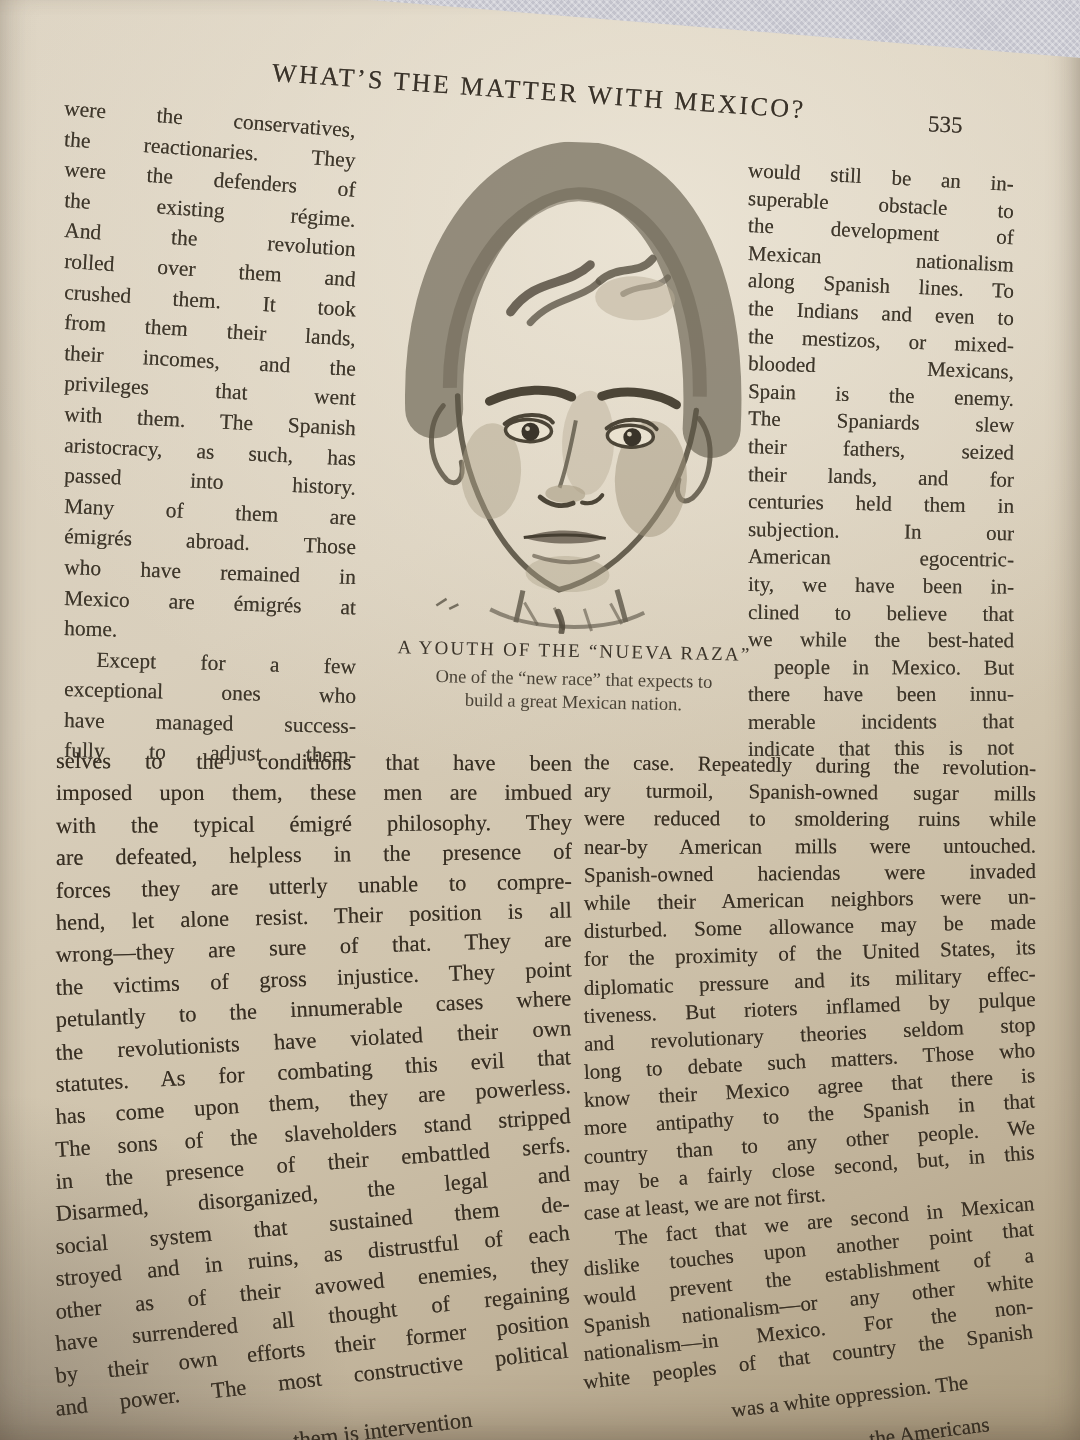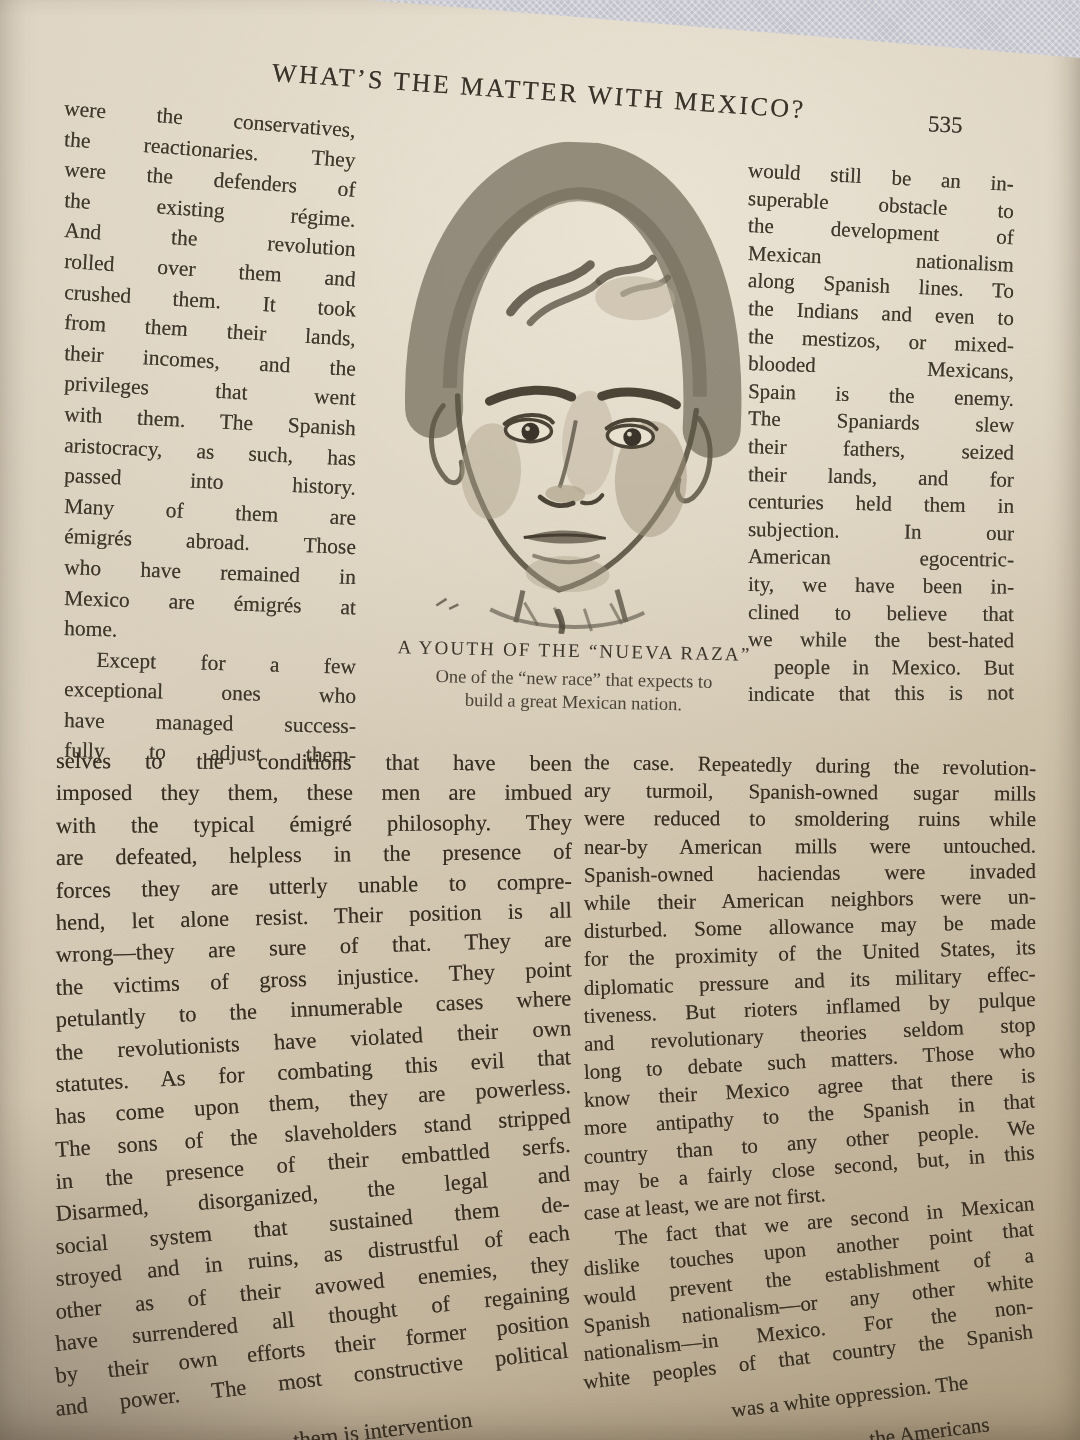--- a/index.html
+++ b/index.html
@@ -101,26 +101,28 @@
       <div class="line" style="transform: rotate(1.56deg);">The Spaniards slew</div>
       <div class="line" style="transform: rotate(1.4deg);">their fathers, seized</div>
       <div class="line" style="transform: rotate(1.24deg);">their lands, and for</div>
       <div class="line" style="transform: rotate(1.08deg);">centuries held them in</div>
       <div class="line" style="transform: rotate(0.92deg);">subjection. In our</div>
       <div class="line" style="transform: rotate(0.76deg);">American egocentric-</div>
       <div class="line" style="transform: rotate(0.6deg);">ity, we have been in-</div>
       <div class="line" style="transform: rotate(0.44deg);">clined to believe that</div>
       <div class="line" style="transform: rotate(0.28deg);">we while the best-hated</div>
       <div class="line" style="transform: rotate(0.12deg); margin-left: 26px;">people in Mexico. But</div>
+      <div class="line" style="transform: rotate(-0.04deg);">there have been innu-</div>
+      <div class="line" style="transform: rotate(-0.2deg);">merable incidents that</div>
       <div class="line" style="transform: rotate(-0.36deg);">indicate that this is not</div>
     </div>
 
   <div class="abs textcol block-left-bottom ink">
       <div class="line" style="transform: rotate(0.3deg);">selves to the conditions that have been</div>
-      <div class="line" style="transform: rotate(-0.04deg);">imposed they them, these men are imbued</div>
+      <div class="line" style="transform: rotate(-0.04deg);">imposed upon them, these men are imbued</div>
       <div class="line" style="transform: rotate(-0.38deg);">with the typical émigré philosophy. They</div>
       <div class="line" style="transform: rotate(-0.72deg);">are defeated, helpless in the presence of</div>
       <div class="line" style="transform: rotate(-1.06deg);">forces they are utterly unable to compre-</div>
       <div class="line" style="transform: rotate(-1.4deg);">hend, let alone resist. Their position is all</div>
       <div class="line" style="transform: rotate(-1.74deg);">wrong—they are sure of that. They are</div>
       <div class="line" style="transform: rotate(-2.08deg);">the victims of gross injustice. They point</div>
       <div class="line" style="transform: rotate(-2.42deg);">petulantly to the innumerable cases where</div>
       <div class="line" style="transform: rotate(-2.76deg);">the revolutionists have violated their own</div>
       <div class="line" style="transform: rotate(-3.1deg);">statutes. As for combating this evil that</div>
       <div class="line" style="transform: rotate(-3.44deg);">has come upon them, they are powerless.</div>

